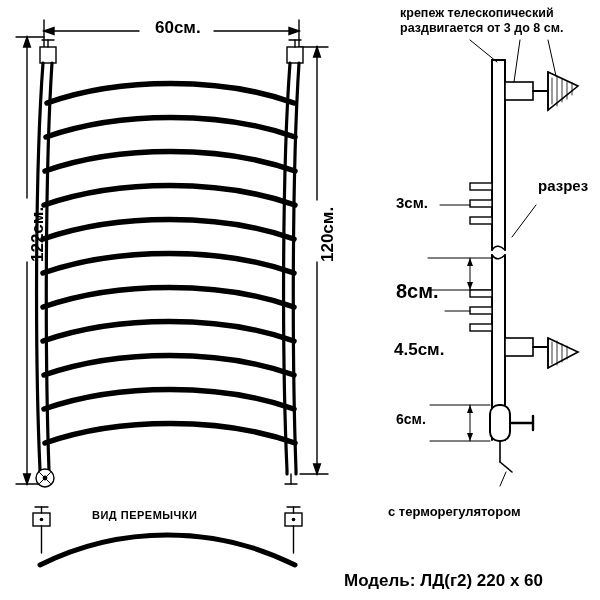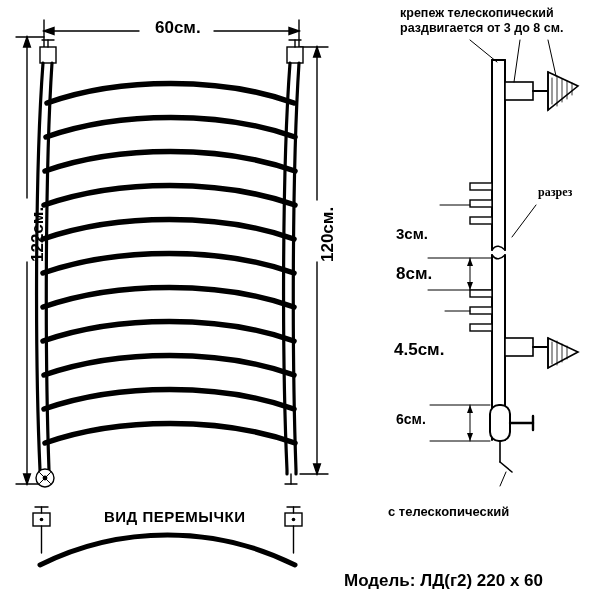--- a/index.html
+++ b/index.html
@@ -186,32 +186,32 @@
       </g>
     </g>
   </svg>
 
   <div class="lbl" style="left:155px;top:18px;font-size:17px;">60см.</div>
 
   <div class="lbl vert" style="left:28px;top:262px;font-size:17px;">122см.</div>
 
   <div class="lbl vert" style="left:318px;top:262px;font-size:17px;">120см.</div>
 
-  <div class="lbl" style="left:104px;top:509px;font-size:15px;letter-spacing:.5px;">ВИД ПЕРЕМЫЧКИ</div>
+  <div class="lbl" style="left:92px;top:509px;font-size:11px;letter-spacing:.5px;">ВИД ПЕРЕМЫЧКИ</div>
 
   <div class="lbl" style="left:400px;top:6px;font-size:12.5px;">крепеж телескопический</div>
   <div class="lbl" style="left:400px;top:21px;font-size:12.5px;">раздвигается от 3 до 8 см.</div>
 
-  <div class="lbl" style="left:396px;top:195px;font-size:15px;margin-top:31px;">3см.</div>
-
-  <div class="lbl" style="left:538px;top:186px;font-size:12px;font-family:Liberation Serif, serif;">разрез</div>
-
-  <div class="lbl" style="left:396px;top:264px;font-size:17px;">8см.</div>
+  <div class="lbl" style="left:396px;top:195px;font-size:15px;">3см.</div>
+
+  <div class="lbl" style="left:538px;top:178px;font-size:15px;">разрез</div>
+
+  <div class="lbl" style="left:396px;top:280px;font-size:20px;">8см.</div>
 
   <div class="lbl" style="left:394px;top:300px;font-size:17px;margin-top:40px;">4.5см.</div>
 
   <div class="lbl" style="left:396px;top:412px;font-size:14px;">6см.</div>
 
-  <div class="lbl" style="left:388px;top:505px;font-size:13px;">с телескопический</div>
+  <div class="lbl" style="left:388px;top:505px;font-size:13px;">с терморегулятором</div>
 
   <div class="lbl" style="left:344px;top:571px;font-size:17px;">Модель: ЛД(г2) 220 х 60</div>
 
 </div>
 
 </body></html>

